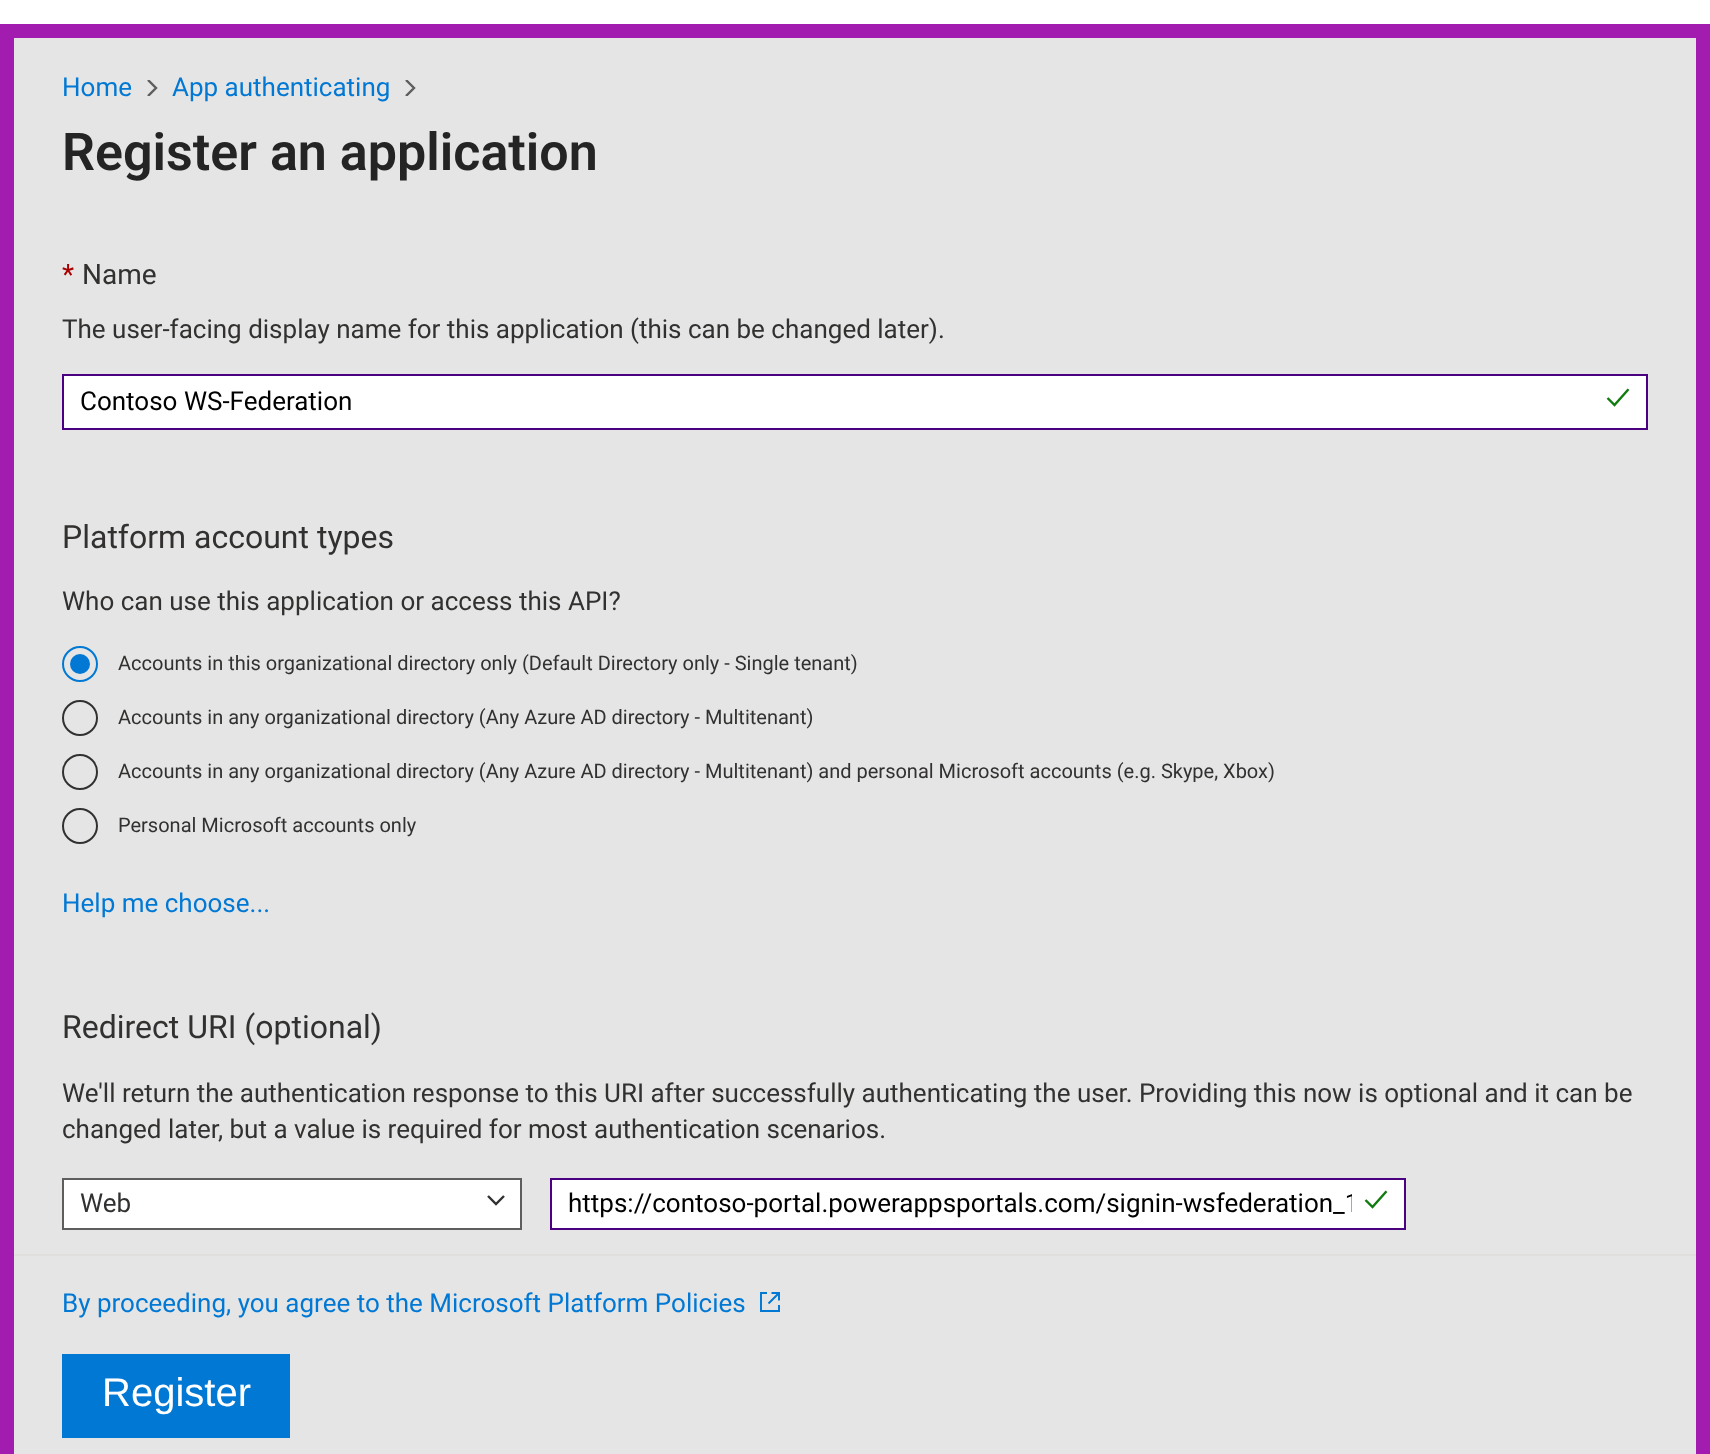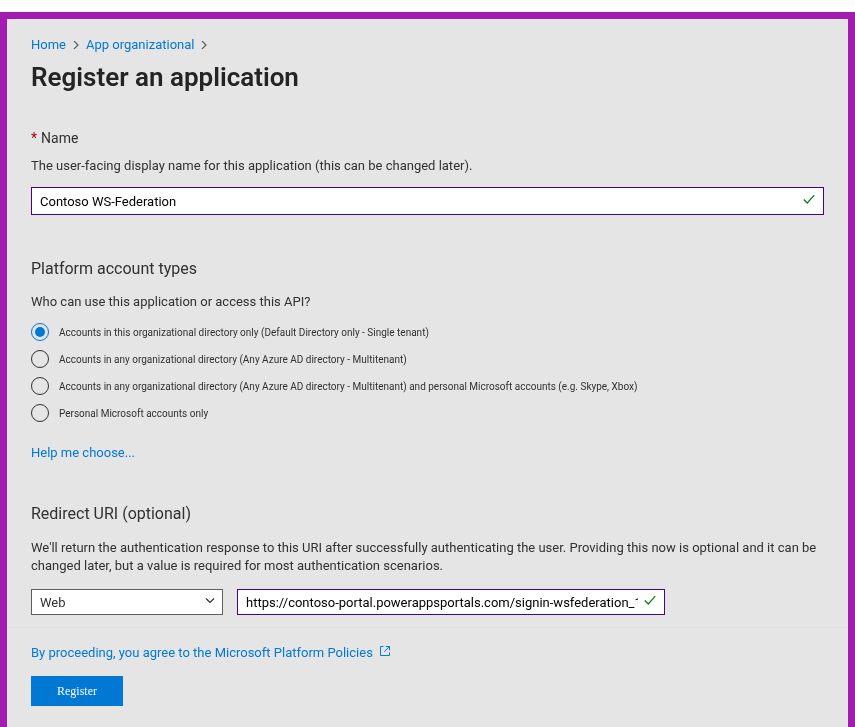--- a/index.html
+++ b/index.html
@@ -140,21 +140,21 @@
     margin-bottom: 14px;
     line-height: 1.4;
   }
   .redirect-row {
     display: flex;
     gap: 14px;
     align-items: center;
     margin-bottom: 12px;
   }
   .platform-select {
-    width: 192px;
+    width: 230px;
     height: 26px;
     border: 1px solid #605e5c;
     padding: 0 24px 0 8px;
     font-size: 13px;
     font-family: inherit;
     background: #fff;
     position: relative;
     display: flex;
     align-items: center;
     cursor: pointer;
@@ -197,41 +197,41 @@
   }
   .ext-icon {
     color: #0078d4;
   }
   .register-btn {
     margin-top: 16px;
     background: #0078d4;
     color: #fff;
     border: none;
     padding: 6px 20px;
-    font-size: 12px;
-    font-family: Liberation Serif, serif;
+    font-size: 20px;
+    font-family: Liberation Sans, sans-serif;
     cursor: pointer;
     min-width: 92px;
-    height: 30px;
+    height: 42px;
   }
 </style>
 </head>
 <body>
 
 <div class="window">
   <div class="page">
 
     <nav class="breadcrumb">
       <a>Home</a>
       <span class="sep">
         <svg width="8" height="8" viewBox="0 0 8 8">
             <path d="M2 0 L6 4 L2 8" fill="none" stroke="#605e5c" stroke-width="1.2"></path>
           </svg>
       </span>
-      <a>App organizational</a>
+      <a>App authenticating</a>
       <span class="sep">
         <svg width="8" height="8" viewBox="0 0 8 8">
             <path d="M2 0 L6 4 L2 8" fill="none" stroke="#605e5c" stroke-width="1.2"></path>
           </svg>
       </span>
     </nav>
 
     <h1 class="title">Register an application</h1>
 
     <div class="section-label">

